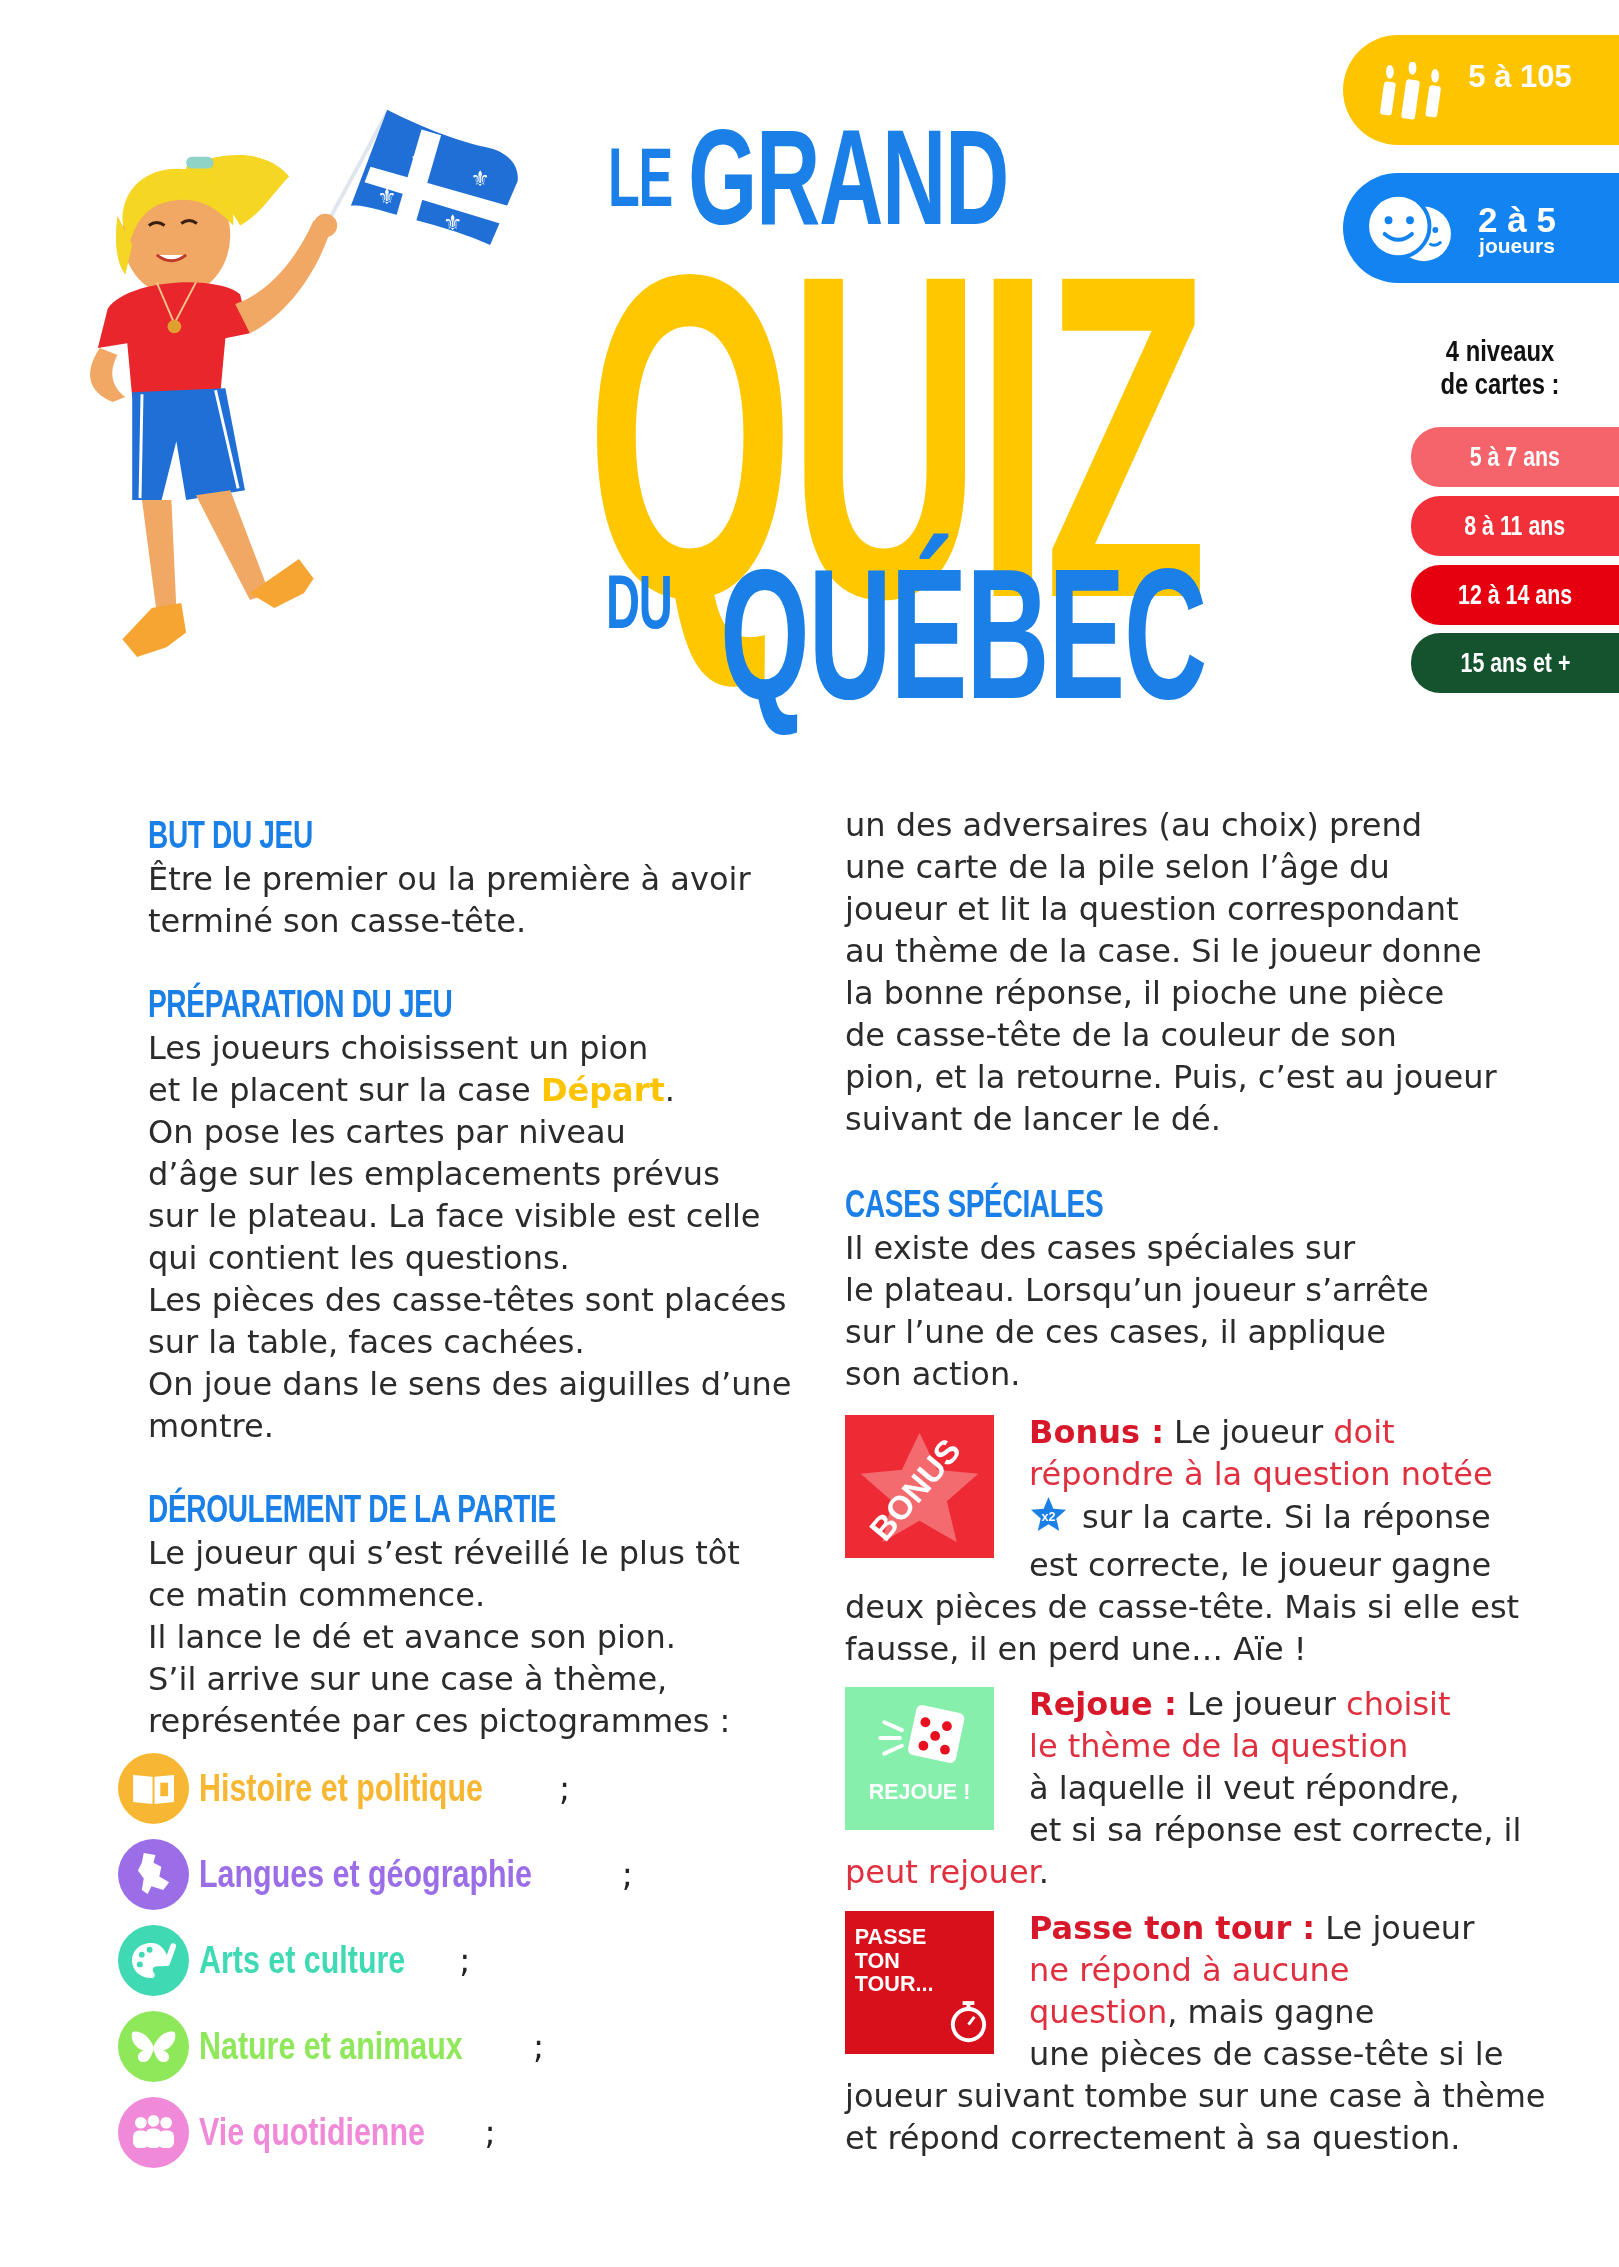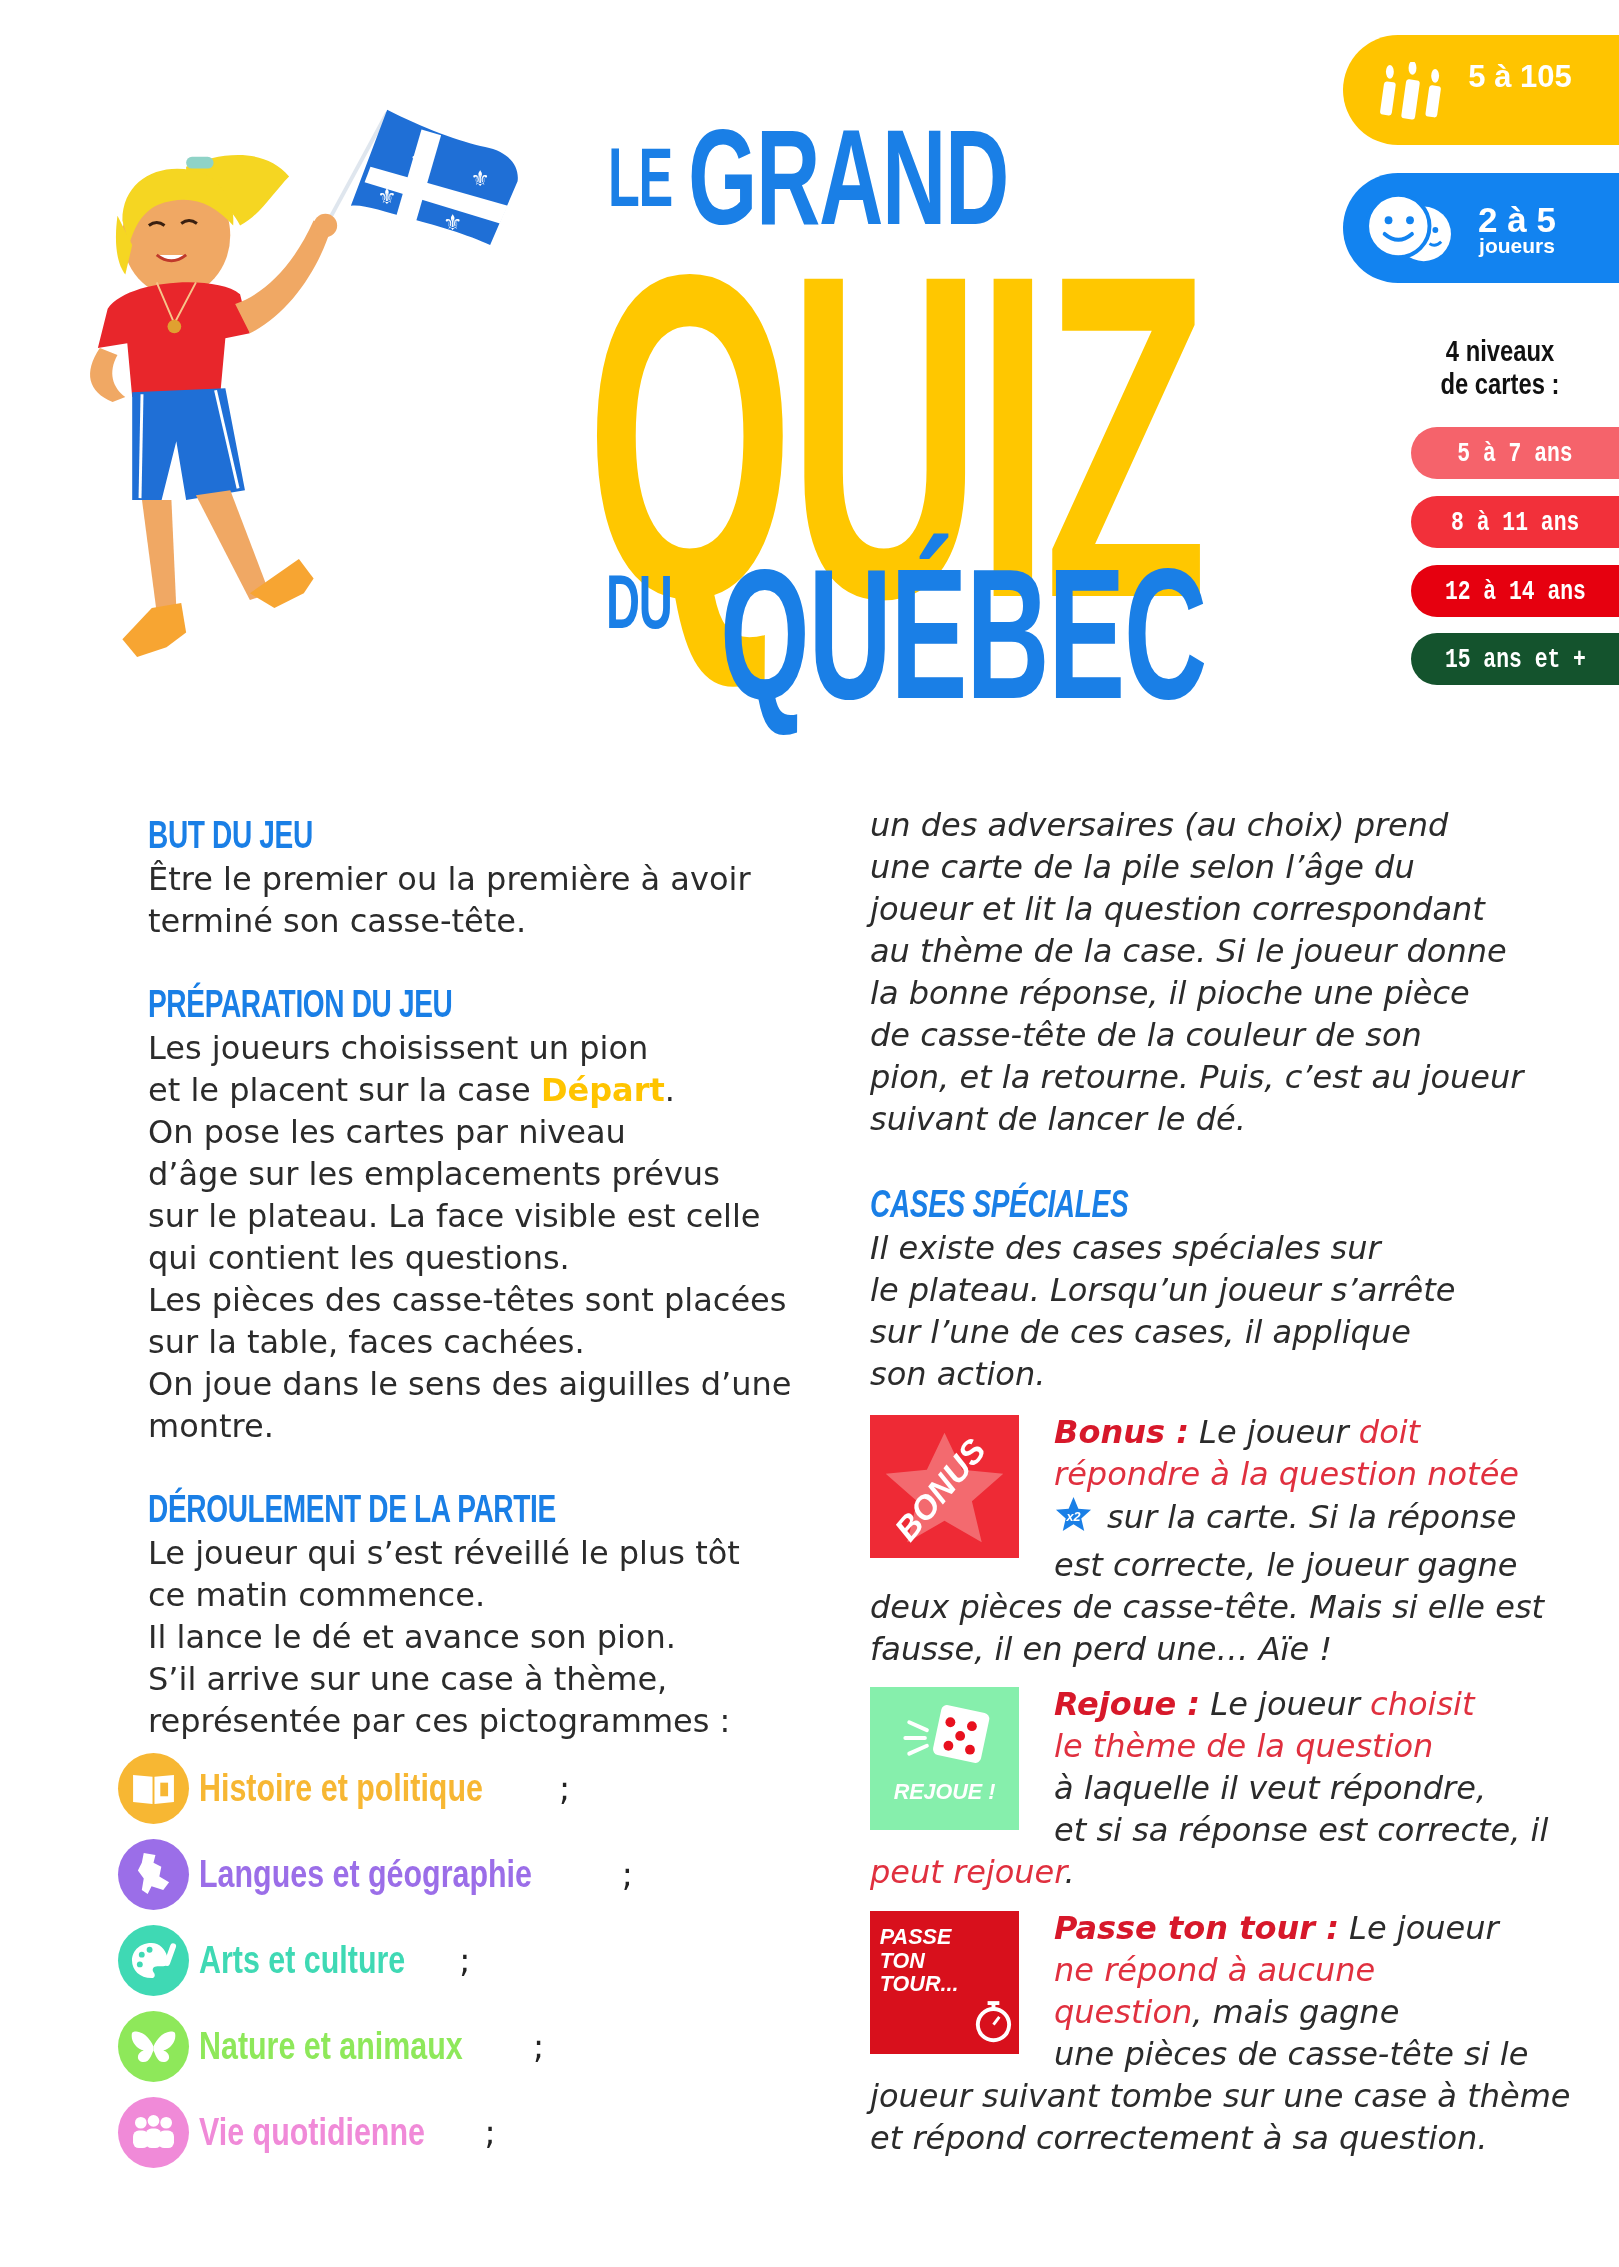--- a/index.html
+++ b/index.html
@@ -22,29 +22,29 @@
   .pill-players { top: 173px; width: 276px; height: 110px; background: #1283f0; }
   .pill .ptext { color: #fff; font-family: "Liberation Sans", sans-serif; font-weight: 700; text-align: center; line-height: 1; }
   .pill-age .ptext { position: absolute; left: 118px; top: 25.5px; width: 118px; font-size: 31px; }
   .pill-players .ptext { position: absolute; left: 125px; top: 29px; width: 98px; }
   .pill-players .big { font-size: 35px; display: block; }
   .pill-players .small { font-size: 21px; display: block; margin-top: -2px; }
 
   .levels-title { position: absolute; left: 1402px; top: 335px; width: 196px; text-align: center;
                   font-family: "Liberation Sans", sans-serif; font-weight: 700; font-size: 29px; line-height: 33px; color: #111;
                   transform: scaleX(0.82); transform-origin: center top; }
-  .level { position: absolute; right: 0; width: 208px; height: 52px; border-radius: 29px 0 0 29px;
-           color: #fff; font-family: Liberation Mono, monospace; font-weight: 700; font-size: 27.4px;
+  .level { position: absolute; right: 0; width: 208px; height: 60px; border-radius: 29px 0 0 29px;
+           color: #fff; font-family: Liberation Sans, sans-serif; font-weight: 700; font-size: 27.4px;
            display: flex; align-items: center; justify-content: center; }
   .level span { transform: scaleX(0.78); display: inline-block; white-space: nowrap; }
 
   
   .col { position: absolute; font-size: 32px; line-height: 42px; color: #2b2b2b; margin-left: 28px; }
   .col-left { left: 120px; top: 812px; width: 686px; }
-  .col-right { left: 842px; top: 804px; width: 706px; font-style: italic; }
+  .col-right { left: 817px; top: 804px; width: 706px; }
   .heading { font-family: "Liberation Sans", sans-serif; font-weight: 900; color: #1a7fe6; font-size: 39px;
              line-height: 45px; display: inline-block; transform: scaleX(0.72); transform-origin: left center;
              white-space: nowrap; letter-spacing: -0.5px; }
   .para { margin: 0; }
   .para .ln { display: block; white-space: nowrap; }
   .gap { height: 39px; }
   .depart { color: #ffc400; font-weight: 700; }
 
   
   .themes { position: absolute; left: 118px; top: 1745px; }

